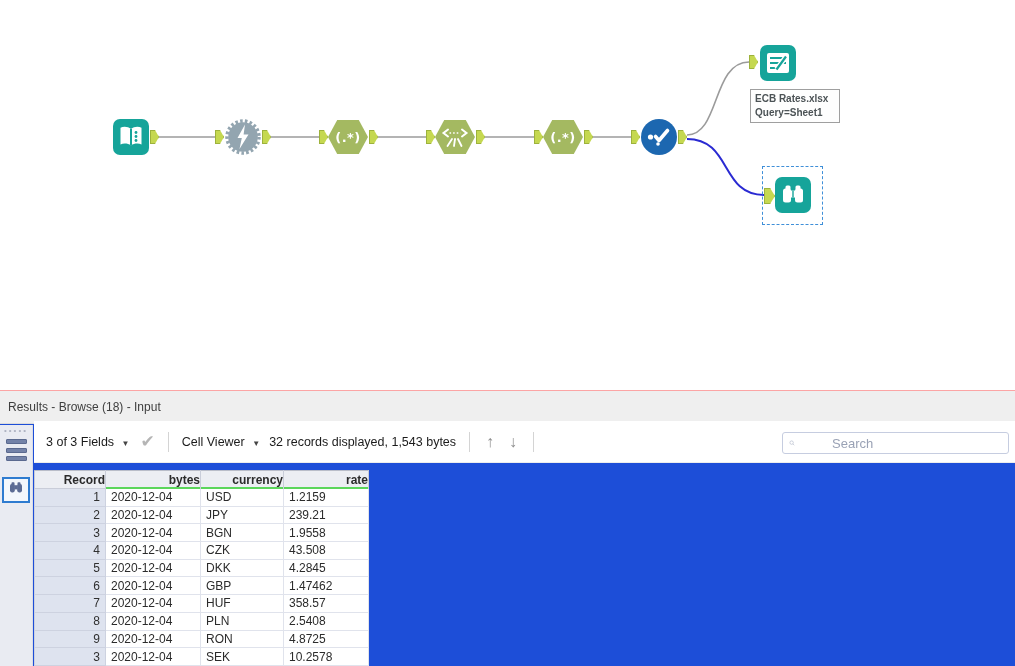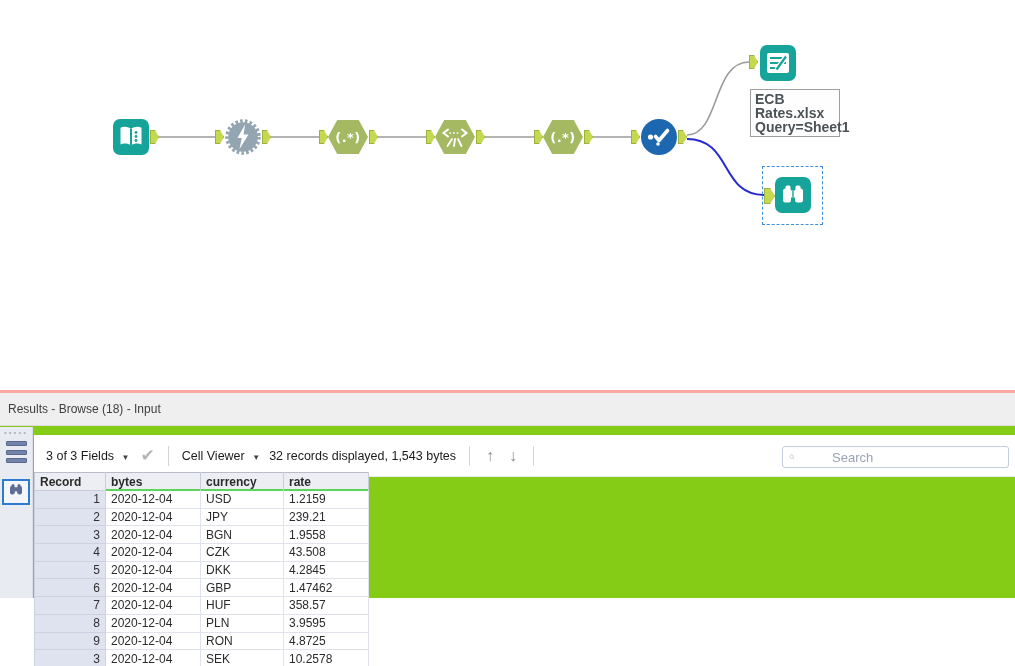--- a/index.html
+++ b/index.html
@@ -18,63 +18,63 @@
   .hex .glyph { color:#fff; font-weight:bold; font-size:13px; letter-spacing:0.5px;
           font-family:"DejaVu Sans",sans-serif; }
   .circle { border-radius:50%; }
 
   .anchor { position:absolute; width:9px; height:14px; background:#c5d850;
             clip-path:polygon(0 0,55% 0,100% 50%,55% 100%,0 100%);
             box-shadow:inset 0 0 0 1px #9db23c; }
 
   .annotation { position:absolute; left:750px; top:89px; width:90px;
      background:#fefefe; border:1px solid #9f9f9f; padding:2px 4px;
-     font-size:14px; font-weight:bold; color:#4c5356; line-height:14px; }
+     font-size:10px; font-weight:bold; color:#4c5356; line-height:14px; }
 
   .select-box { position:absolute; left:762px; top:166px; width:61px; height:59px;
      border:1px dashed #3f8fd8; }
 
   
-  #results { position:absolute; left:0; top:390px; width:1015px; height:208px;
-     background:#84cc16; border-top:3px solid #fca5a5; }
+  #results { position:absolute; left:0; top:390px; width:1015px; height:276px;
+     background:#1d4ed8; border-top:1px solid #fca5a5; }
   #results-header { height:33px; background:#efefef; border-bottom:1px solid #dcdcdc;
      font-size:12px; color:#3e3e3e; line-height:32px; padding-left:8px; }
 
   #strip { position:absolute; left:0; top:34px; width:33px; bottom:0;
      background:#e9ebf2; border-right:1px solid #dadde6; }
   .grip { text-align:center; color:#aeb3c2; font-size:8px; letter-spacing:2px;
      line-height:8px; margin-top:2px; }
   .rows-icon { width:21px; height:22px; margin:4px auto 0; display:flex;
      flex-direction:column; justify-content:space-between; }
   .rows-icon span { display:block; height:5px; background:#7382a8;
      border:1px solid #5a698f; border-radius:1px; }
   .binoc-btn { width:28px; height:26px; margin:16px auto 0; background:#f3f7fc;
      border:2px solid #2e7bd0; display:flex; align-items:center; justify-content:center; }
 
-  #toolbar { position:absolute; left:34px; top:42px; right:0; height:42px;
+  #toolbar { position:absolute; left:34px; top:30px; right:0; height:42px;
      background:#fff; display:flex; align-items:center; gap:9px; padding-left:12px;
      font-size:12.5px; color:#1b1b1b; border-bottom:1px solid #ededed; }
   .caret { font-size:8px; color:#444; margin-left:4px; }
   .tb-check { color:#b5b5b5; font-size:17px; font-weight:bold; margin-left:2px; }
   .tb-sep { width:1px; height:20px; background:#d4d4d4; margin:0 4px; }
   .tb-arrow { color:#8f8f8f; font-size:16px; padding:0 3px; }
   .dropdown { cursor:default; }
 
   #searchbox { position:absolute; right:6px; top:11px; width:227px; height:22px;
      border:1px solid #c6cde0; border-radius:3px; background:#fff;
      display:flex; align-items:center; }
   #searchbox svg { margin-left:6px; }
   #searchbox input { border:0; outline:0; flex:1; font-size:13px; color:#333;
      padding-left:5px; font-family:inherit; background:transparent;margin-left:32px; }
   #searchbox input::placeholder { color:#9aa2b5; }
 
   
   #grid { position:absolute; left:34px; top:79px; border-collapse:collapse;
      font-size:12px; color:#2b2b2b; table-layout:fixed; }
-  #grid th { height:18px; background:#eceef3; font-weight:bold; text-align:left;
+  #grid th { height:18px; background:#eceef3; font-weight:bold; text-align:right;
      padding:0 0 0 5px; border:1px solid #c9cdd9; border-top:1px solid #b9bdc9;
      position:relative; }
   #grid th.qgreen::after { content:""; position:absolute; left:0; right:0; bottom:-1px;
      height:2px; background:#5bd65b; }
   #grid td { height:17.7px; border:1px solid #e0e3ec; padding:0 5px;
      white-space:nowrap; overflow:hidden; }
   #grid td.rec { background:#dee3ef; text-align:right; border-color:#cdd2e0;
      color:#303030; }
   #grid td.val { background:#fff; }
 </style>
@@ -281,21 +281,21 @@
         <tr>
           <td class="rec">7</td>
           <td class="val">2020-12-04</td>
           <td class="val">HUF</td>
           <td class="val">358.57</td>
         </tr>
         <tr>
           <td class="rec">8</td>
           <td class="val">2020-12-04</td>
           <td class="val">PLN</td>
-          <td class="val">3.9595</td>
+          <td class="val">2.5408</td>
         </tr>
         <tr>
           <td class="rec">9</td>
           <td class="val">2020-12-04</td>
           <td class="val">RON</td>
           <td class="val">4.8725</td>
         </tr>
         <tr>
           <td class="rec">3</td>
           <td class="val">2020-12-04</td>

